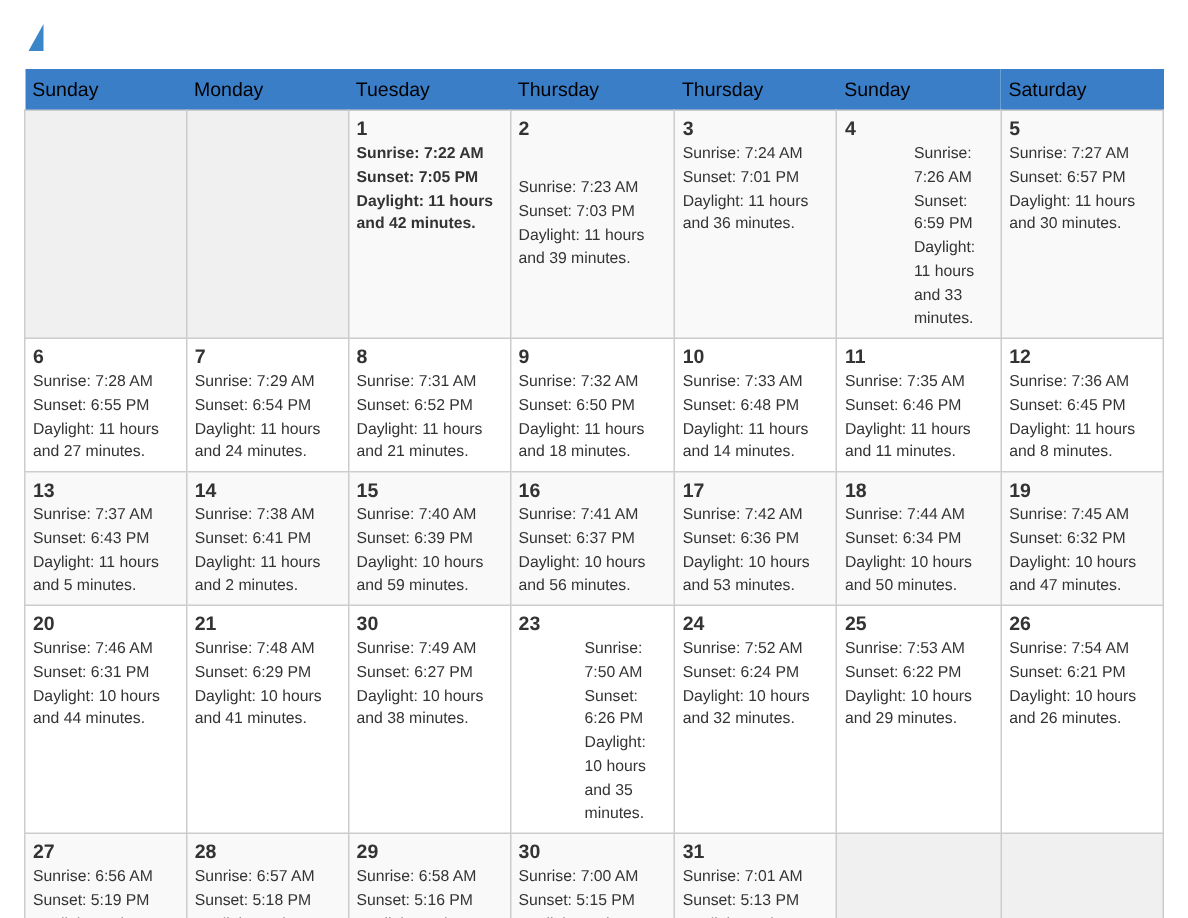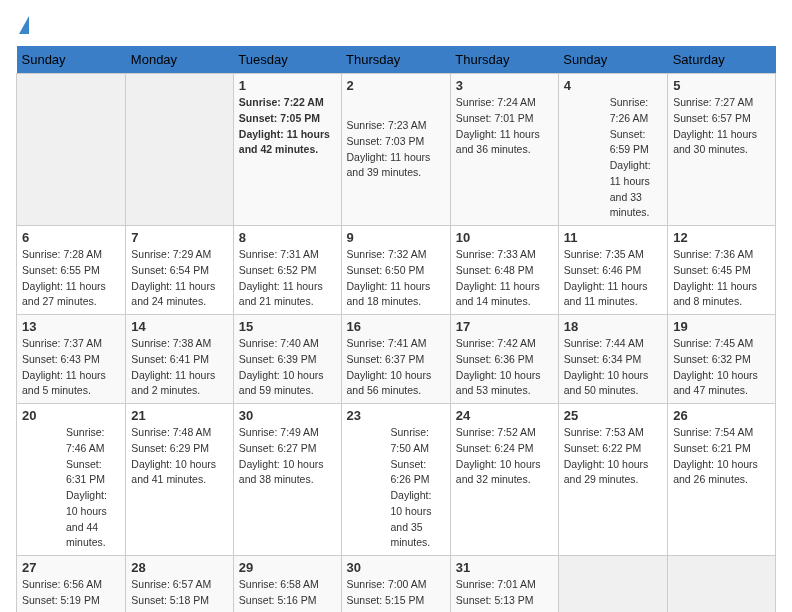--- a/index.html
+++ b/index.html
@@ -245,21 +245,21 @@
         <td>
           <span class="day-num">19</span>
           <div class="cell-info" style="white-space: pre-line;">Sunrise: 7:45 AM
 Sunset: 6:32 PM
 Daylight: 10 hours and 47 minutes.</div>
         </td>
       </tr>
       <tr>
         <td>
           <span class="day-num">20</span>
-          <div class="cell-info" style="white-space: pre-line; margin-left: 44px;">Sunrise: 7:46 AM
+          <div class="cell-info" style="white-space: pre-line;">Sunrise: 7:46 AM
 Sunset: 6:31 PM
 Daylight: 10 hours and 44 minutes.</div>
         </td>
         <td>
           <span class="day-num">21</span>
           <div class="cell-info" style="white-space: pre-line;">Sunrise: 7:48 AM
 Sunset: 6:29 PM
 Daylight: 10 hours and 41 minutes.</div>
         </td>
         <td>

